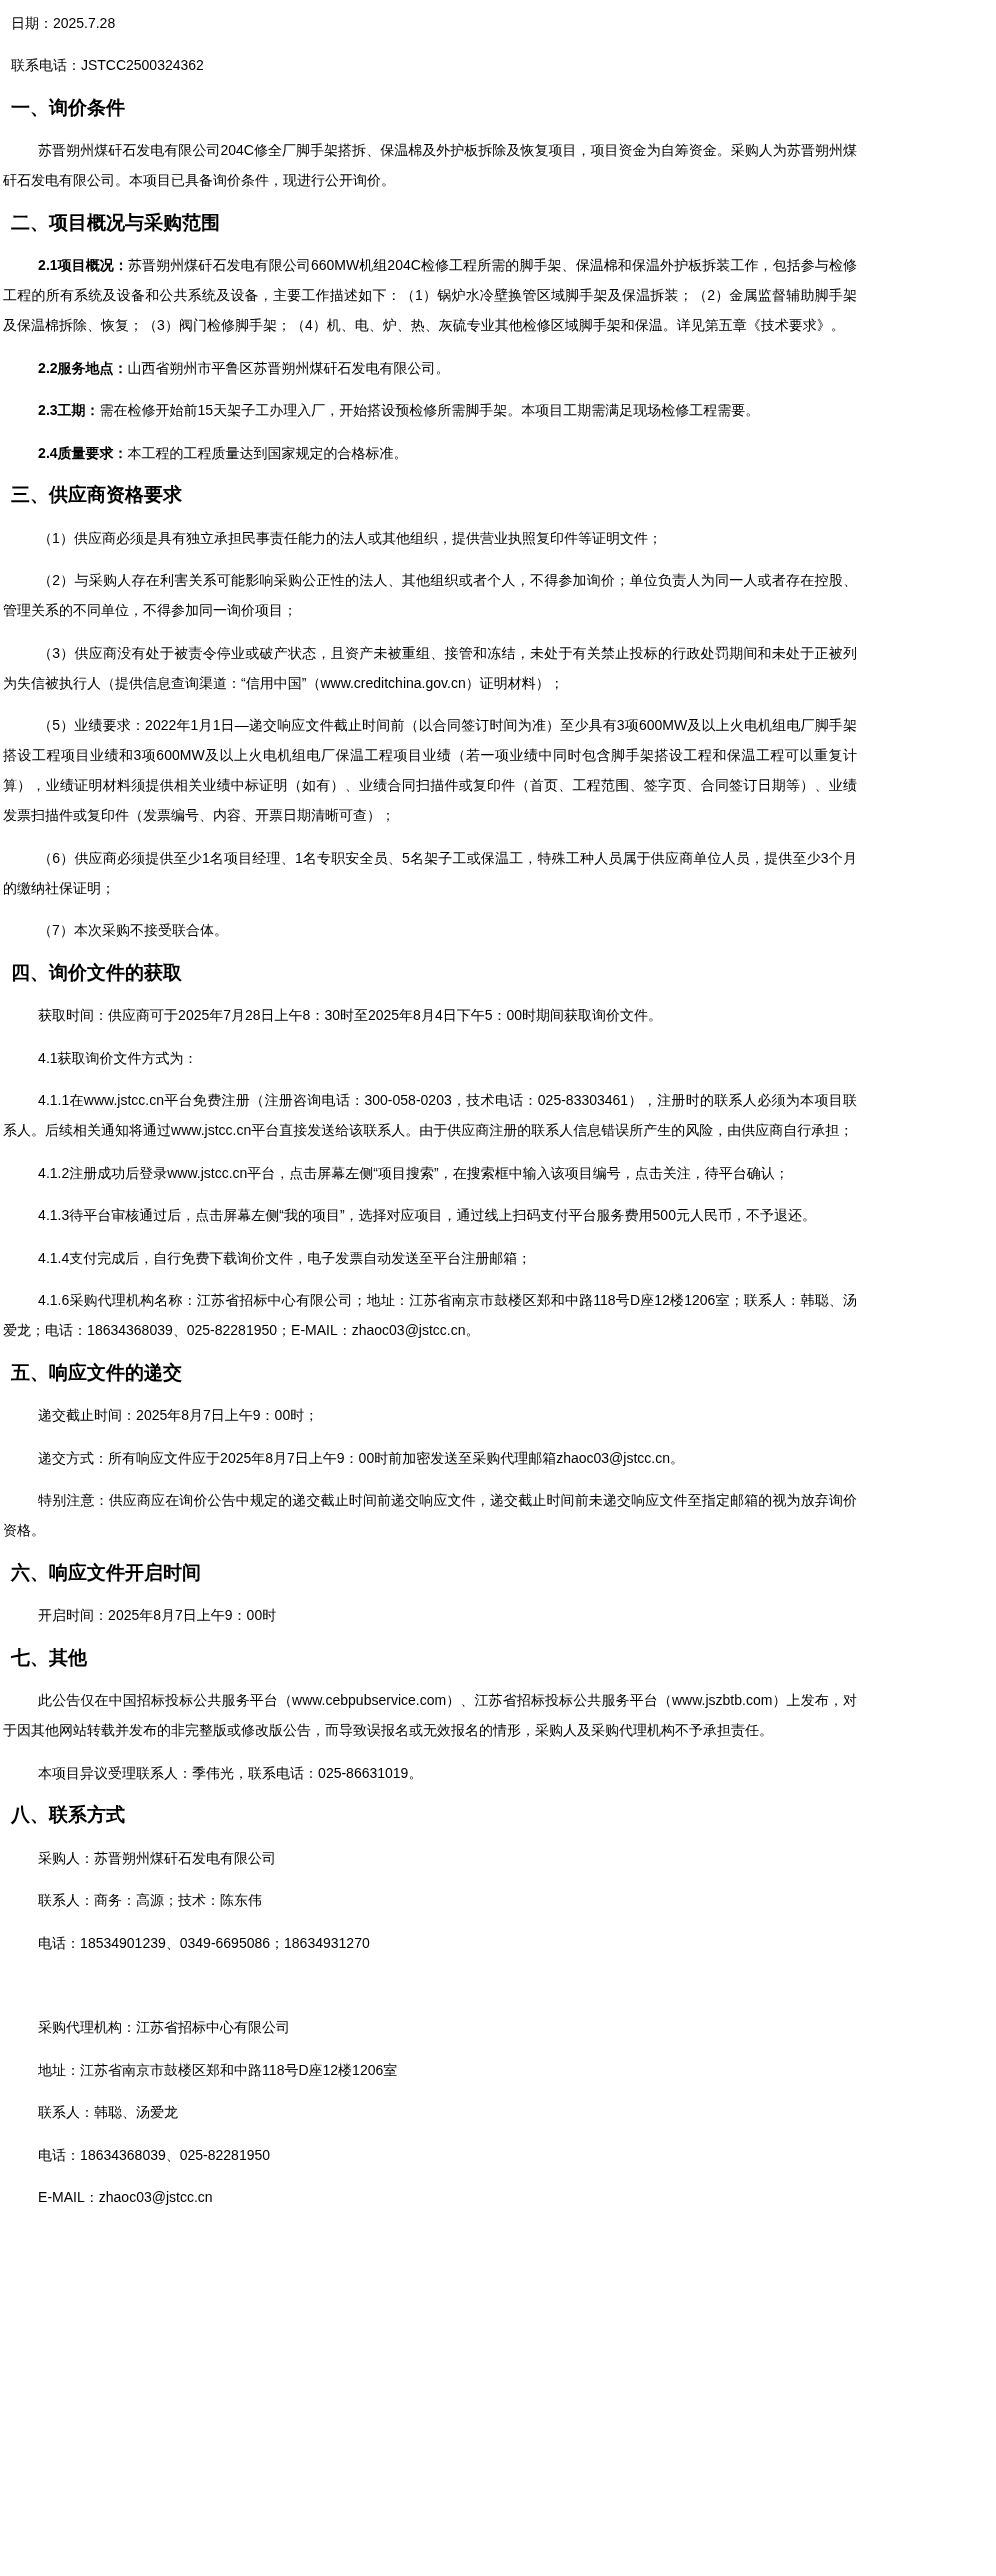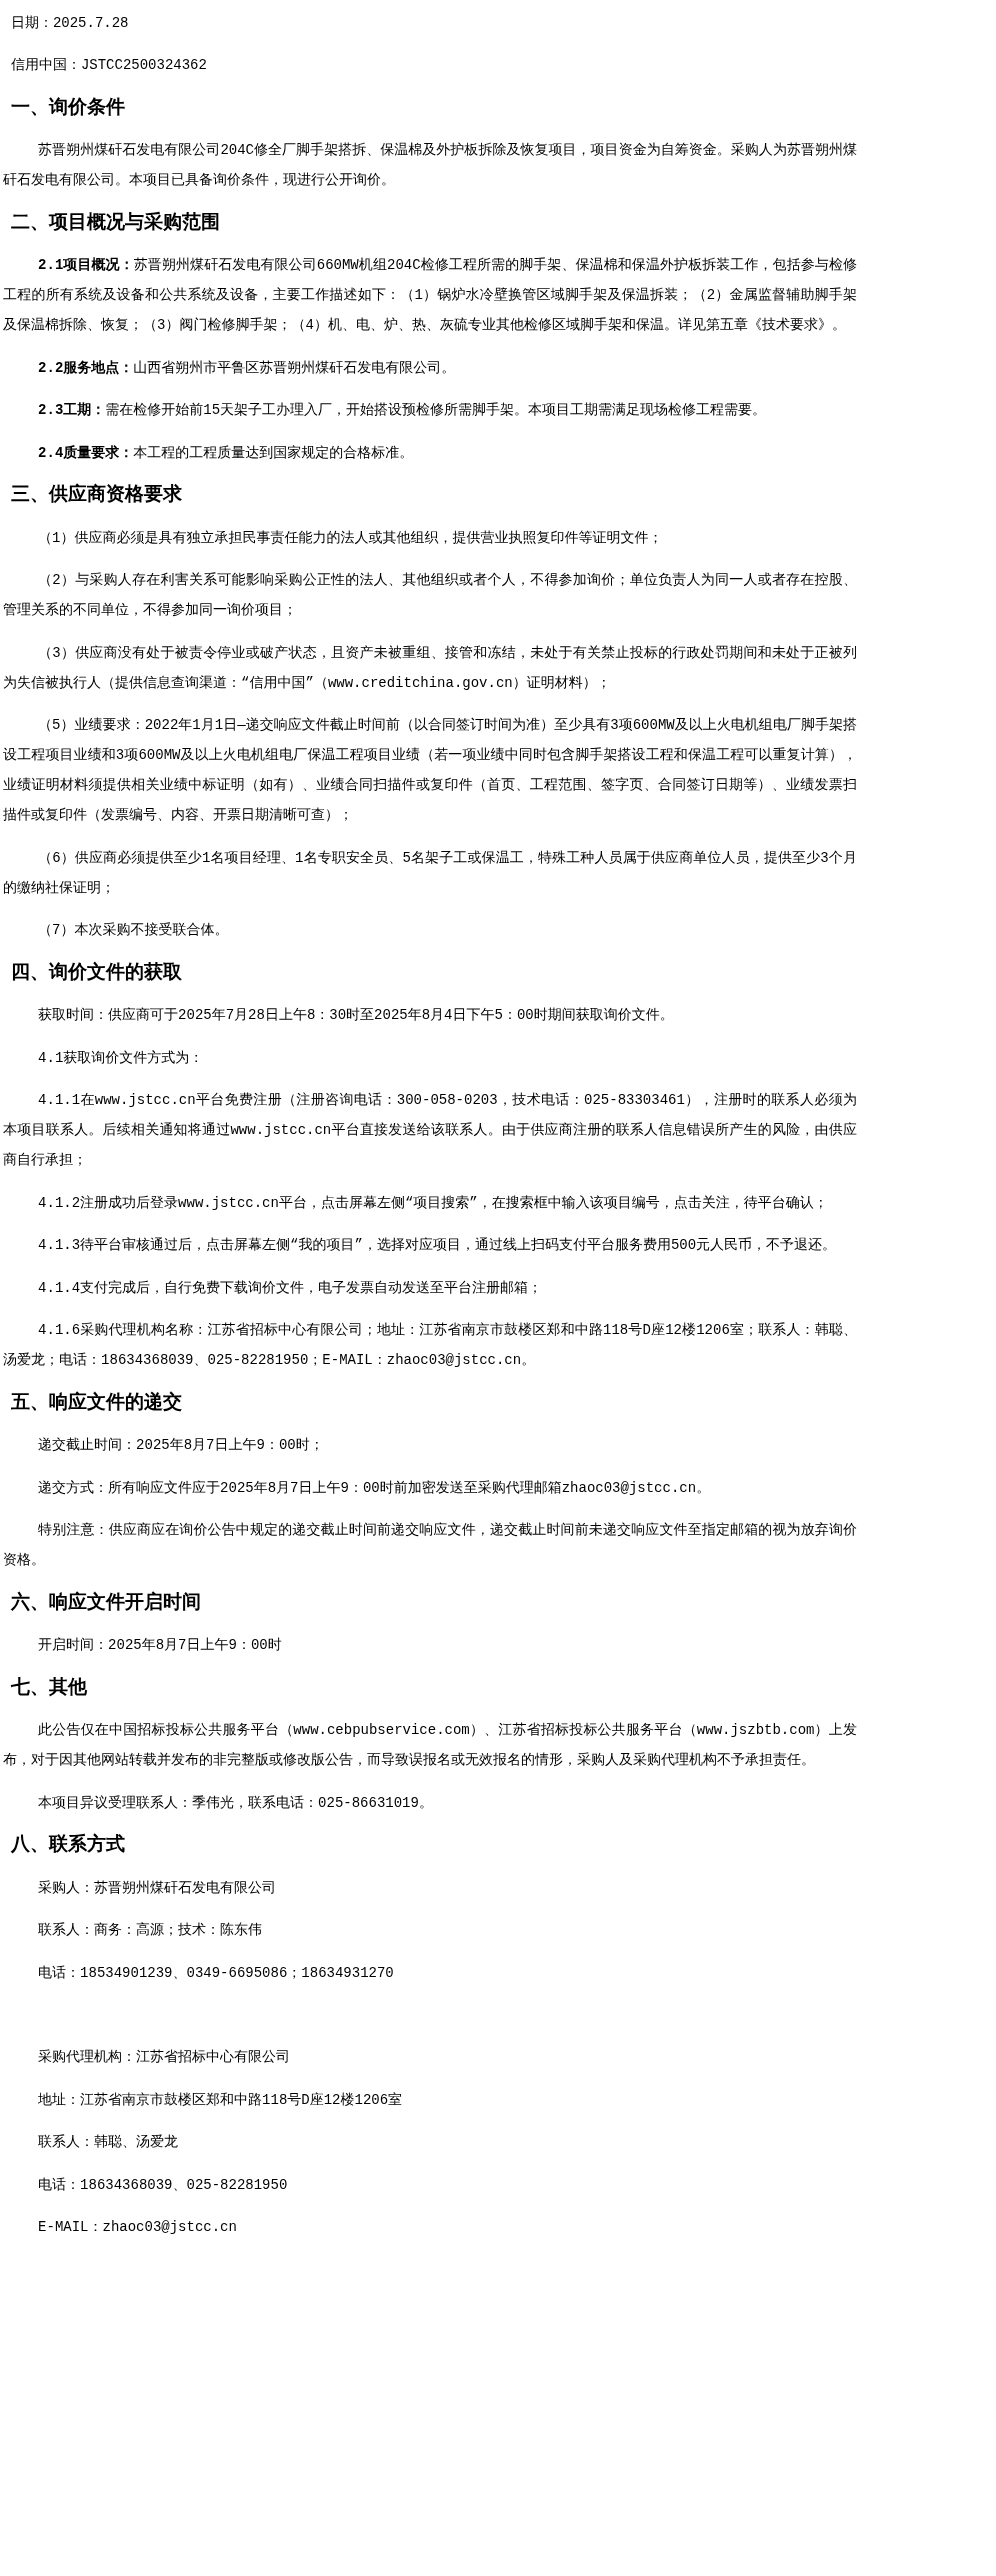--- a/index.html
+++ b/index.html
@@ -5,21 +5,21 @@
   html, body {
     margin: 0;
     padding: 0;
     background: #ffffff;
     color: #000000;
   }
   .doc {
     width: 868px;
     box-sizing: border-box;
     padding: 7.8px 11px 22px 3.1px;
-    font-family: Liberation Mono, monospace;
+    font-family: Liberation Sans, sans-serif;
     font-size: 14px;
     line-height: 30px;
     text-align: justify;
   }
   .meta {
     margin: 0 0 12.5px 7.8px;
   }
   h2.sec {
     font-size: 19px;
     font-weight: bold;
@@ -37,21 +37,21 @@
   .spacer {
     height: 42px;
   }
 </style>
 </head>
 <body>
 
 <div class="doc">
 
   <p class="meta">日期：2025.7.28</p>
-  <p class="meta">信用中国：JSTCC2500324362</p>
+  <p class="meta">联系电话：JSTCC2500324362</p>
 
   <h2 class="sec">一、询价条件</h2>
   <p class="body">苏晋朔州煤矸石发电有限公司204C修全厂脚手架搭拆、保温棉及外护板拆除及恢复项目，项目资金为自筹资金。采购人为苏晋朔州煤矸石发电有限公司。本项目已具备询价条件，现进行公开询价。</p>
 
   <h2 class="sec">二、项目概况与采购范围</h2>
   <p class="body"><span class="lbl">2.1项目概况：</span><span>苏晋朔州煤矸石发电有限公司660MW机组204C检修工程所需的脚手架、保温棉和保温外护板拆装工作，包括参与检修工程的所有系统及设备和公共系统及设备，主要工作描述如下：（1）锅炉水冷壁换管区域脚手架及保温拆装；（2）金属监督辅助脚手架及保温棉拆除、恢复；（3）阀门检修脚手架；（4）机、电、炉、热、灰硫专业其他检修区域脚手架和保温。详见第五章《技术要求》。</span></p>
   <p class="body"><span class="lbl">2.2服务地点：</span><span>山西省朔州市平鲁区苏晋朔州煤矸石发电有限公司。</span></p>
   <p class="body"><span class="lbl">2.3工期：</span><span>需在检修开始前15天架子工办理入厂，开始搭设预检修所需脚手架。本项目工期需满足现场检修工程需要。</span></p>
   <p class="body"><span class="lbl">2.4质量要求：</span><span>本工程的工程质量达到国家规定的合格标准。</span></p>
 

